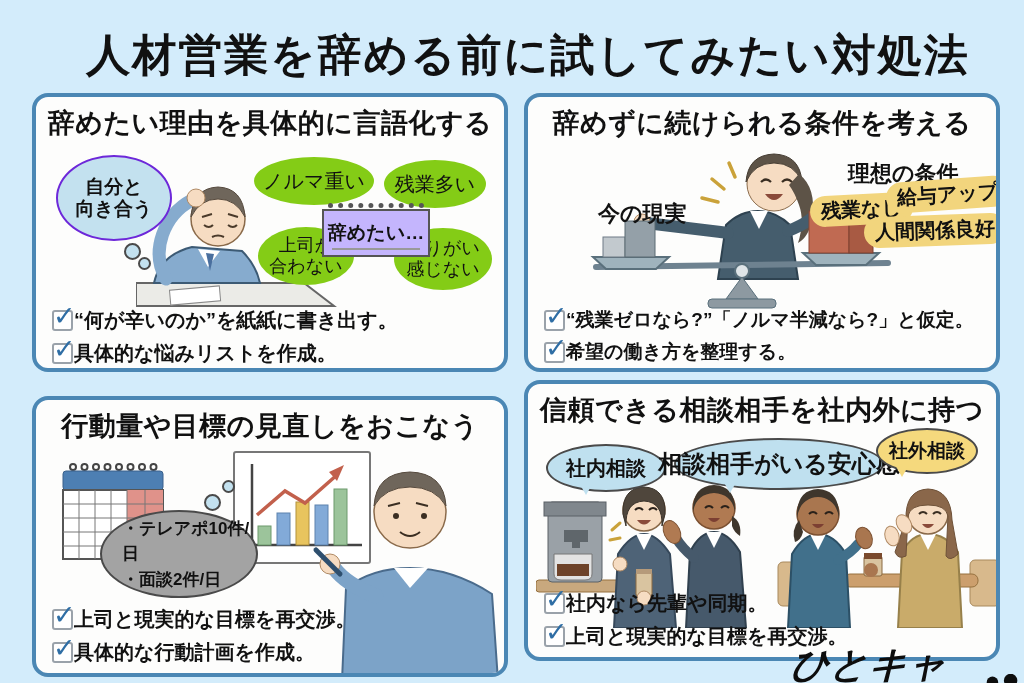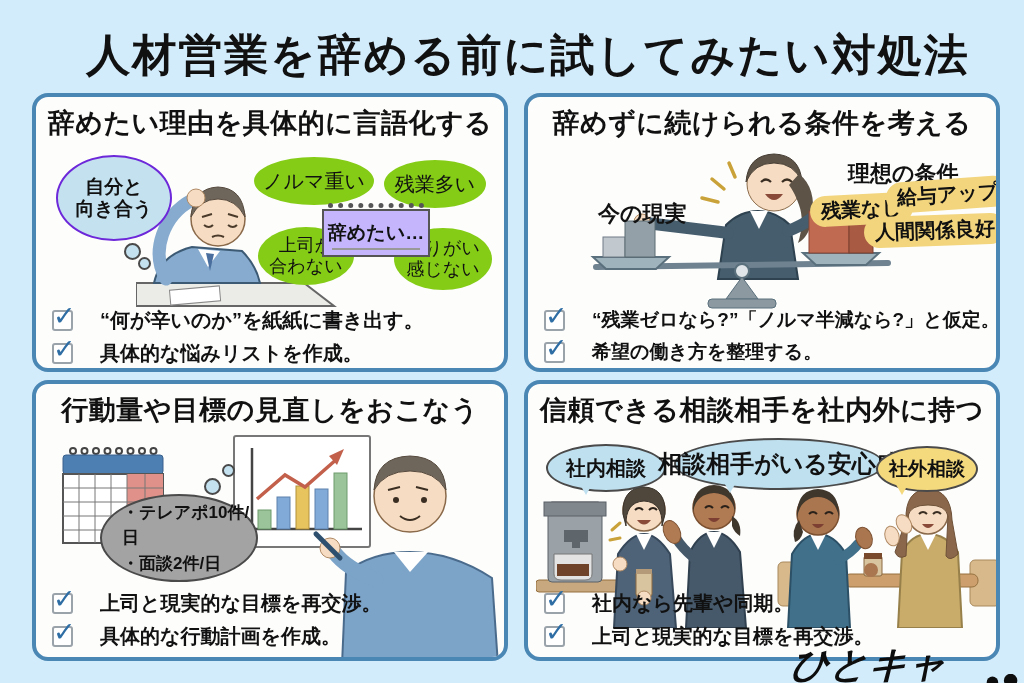--- a/index.html
+++ b/index.html
@@ -4,21 +4,21 @@
 <style>
   html,body{margin:0;padding:0}
   .canvas{position:relative;width:1024px;height:683px;background:#d3ecfb;overflow:hidden;
           font-family:"Liberation Sans","DejaVu Sans",sans-serif;color:#111}
   .main-title{position:absolute;top:10px;left:0;width:100%;text-align:center;
               font-size:44px;font-weight:900;letter-spacing:2px;margin:16px}
   .panel{position:absolute;background:#fdfdfc;border:4px solid #4b87b4;border-radius:16px;
          box-sizing:border-box;overflow:hidden}
   .p1{left:32px;top:93px;width:476px;height:279px}
   .p2{left:524px;top:93px;width:476px;height:279px}
-  .p3{left:32px;top:380px;width:476px;height:281px}
+  .p3{left:32px;top:396px;width:476px;height:281px}
   .p4{left:524px;top:380px;width:476px;height:281px}
   .ptitle{position:absolute;top:8px;left:0;right:0;text-align:center;font-size:27px;
           font-weight:800;margin:0;letter-spacing:.5px;z-index:5}
   .abs{position:absolute}
   .bub{position:absolute;background:#84cc16;border-radius:50%;display:flex;flex-direction:column;
        align-items:center;justify-content:center;font-weight:400;text-align:left;line-height:1.15;z-index:3}
   .cloud{position:absolute;background:#c3e1ef;border:2px solid #6d28d9;border-radius:50%;
          display:flex;flex-direction:column;align-items:center;justify-content:center;
          font-weight:800;text-align:center;line-height:1.15;z-index:3}
   .dot{position:absolute;background:#c3e1ef;border:2px solid #4a4a4a;border-radius:50%;z-index:3}
@@ -32,21 +32,21 @@
         align-items:center;justify-content:center;font-weight:800;white-space:nowrap;z-index:4}
   .sbub.yellow{background:#f5d97d}
   .tail{position:absolute;bottom:-13px;width:0;height:0;border:8px solid transparent;
         border-top:14px solid #bfe0ef}
   .tail.y{border-top-color:#f5d97d}
   .think{position:absolute;background:#a3a3a3;border:2px solid #4a4a4a;border-radius:50%;
          display:flex;flex-direction:column;justify-content:center;align-items:flex-start;
          padding-left:20px;font-weight:800;font-size:17px;line-height:1.5;box-sizing:border-box;z-index:3}
   .label{position:absolute;font-weight:800;font-size:22px;z-index:4;white-space:nowrap}
   .checklist{position:absolute;left:16px;margin:0;padding:0;list-style:none;z-index:6}
-  .checklist li{display:flex;align-items:flex-start;gap:27px;margin-bottom:6px;font-weight:800;font-size:20px}
+  .checklist li{display:flex;align-items:flex-start;gap:1px;margin-bottom:6px;font-weight:800;font-size:20px}
   .p2 .checklist li{font-size:19px}
   .cb{width:17px;height:17px;border:2.5px solid #9aa2aa;border-radius:3px;background:#fff;
       position:relative;flex:none;margin-top:3px}
   .cb::after{content:"✓";position:absolute;left:-1px;top:-12px;font-size:27px;font-weight:900;color:#2f6ea5}
   .txt{white-space:nowrap}
   .logo{position:absolute;left:788px;top:640px;display:flex;align-items:center;gap:6px;z-index:7}
   .logo-text{font-size:37px;font-weight:900;font-style:italic;letter-spacing:1px;
              transform:skewX(-8deg);color:#0d0d0d}
 </style>
 </head>
@@ -283,21 +283,21 @@
     </svg>
 
     <div class="sbub" style="left:18px;top:60px;width:116px;height:44px;font-size:20px">
       <span>社内相談</span>
       <span class="tail" style="left:30px"></span>
     </div>
     <div class="sbub" style="left:146px;top:54px;width:206px;height:48px;font-size:24px">
       <span>相談相手がいる安心感</span>
       <span class="tail" style="left:46px"></span>
     </div>
-    <div class="sbub yellow" style="left:348px;top:62px;width:98px;height:42px;font-size:19px">
+    <div class="sbub yellow" style="left:348px;top:44px;width:98px;height:42px;font-size:19px">
       <span>社外相談</span>
       <span class="tail y" style="left:16px"></span>
     </div>
 
     <ul class="checklist" style="top:206px">
       <li>
         <span class="cb"></span>
         <span class="txt">社内なら先輩や同期。</span>
       </li>
       <li>

